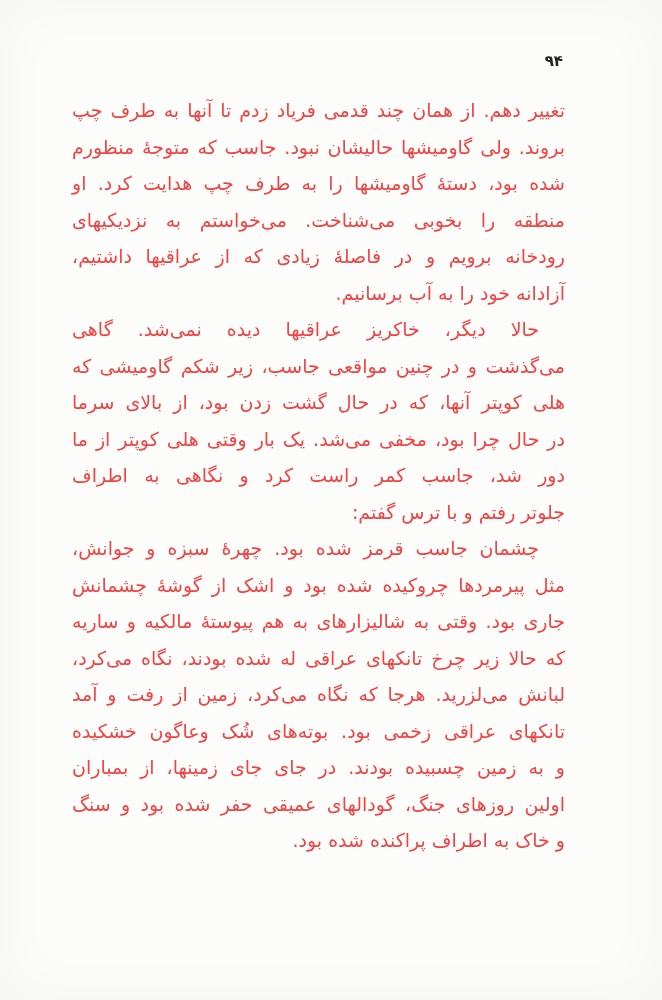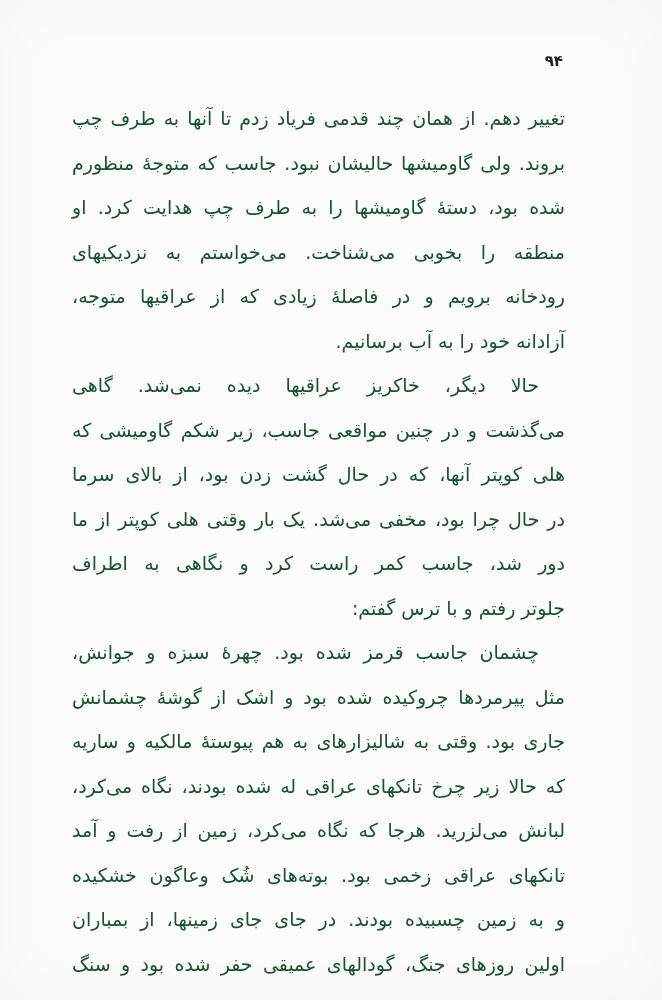--- a/index.html
+++ b/index.html
@@ -37,42 +37,41 @@
   }
   .line {
     direction: rtl;
     unicode-bidi: embed;
     font-size: 19px;
     line-height: 36.5px;
     height: 36.5px;
     text-align: justify;
     text-align-last: justify;
     white-space: normal;
-    color: #14532d;
-    margin-top: 8px;
+    color: #ef4444;
   }
   .line.last {
     text-align: left;
     text-align-last: right;
   }
   .line.indent {
     padding-right: 26px;
   }
 </style>
 </head>
 <body>
 
 <div class="page">
   <div class="page-number">۹۴</div>
   <div class="text-block">
       <div class="line">تغییر دهم. از همان چند قدمی فریاد زدم تا آنها به طرف چپ</div>
       <div class="line">بروند. ولی گاومیشها حالیشان نبود. جاسب که متوجهٔ منظورم</div>
       <div class="line">شده بود، دستهٔ گاومیشها را به طرف چپ هدایت کرد. او</div>
       <div class="line">منطقه را بخوبی می‌شناخت. می‌خواستم به نزدیکیهای</div>
-      <div class="line">رودخانه برویم و در فاصلهٔ زیادی که از عراقیها متوجه،</div>
+      <div class="line">رودخانه برویم و در فاصلهٔ زیادی که از عراقیها داشتیم،</div>
       <div class="line last">آزادانه خود را به آب برسانیم.</div>
       <div class="line indent">حالا دیگر، خاکریز عراقیها دیده نمی‌شد. گاهی</div>
       <div class="line">می‌گذشت و در چنین مواقعی جاسب، زیر شکم گاومیشی که</div>
       <div class="line">هلی کوپتر آنها، که در حال گشت زدن بود، از بالای سرما</div>
       <div class="line">در حال چرا بود، مخفی می‌شد. یک بار وقتی هلی کوپتر از ما</div>
       <div class="line">دور شد، جاسب کمر راست کرد و نگاهی به اطراف</div>
       <div class="line last">جلوتر رفتم و با ترس گفتم:</div>
       <div class="line indent">چشمان جاسب قرمز شده بود. چهرهٔ سبزه و جوانش،</div>
       <div class="line">مثل پیرمردها چروکیده شده بود و اشک از گوشهٔ چشمانش</div>
       <div class="line">جاری بود. وقتی به شالیزارهای به هم پیوستهٔ مالکیه و ساریه</div>

